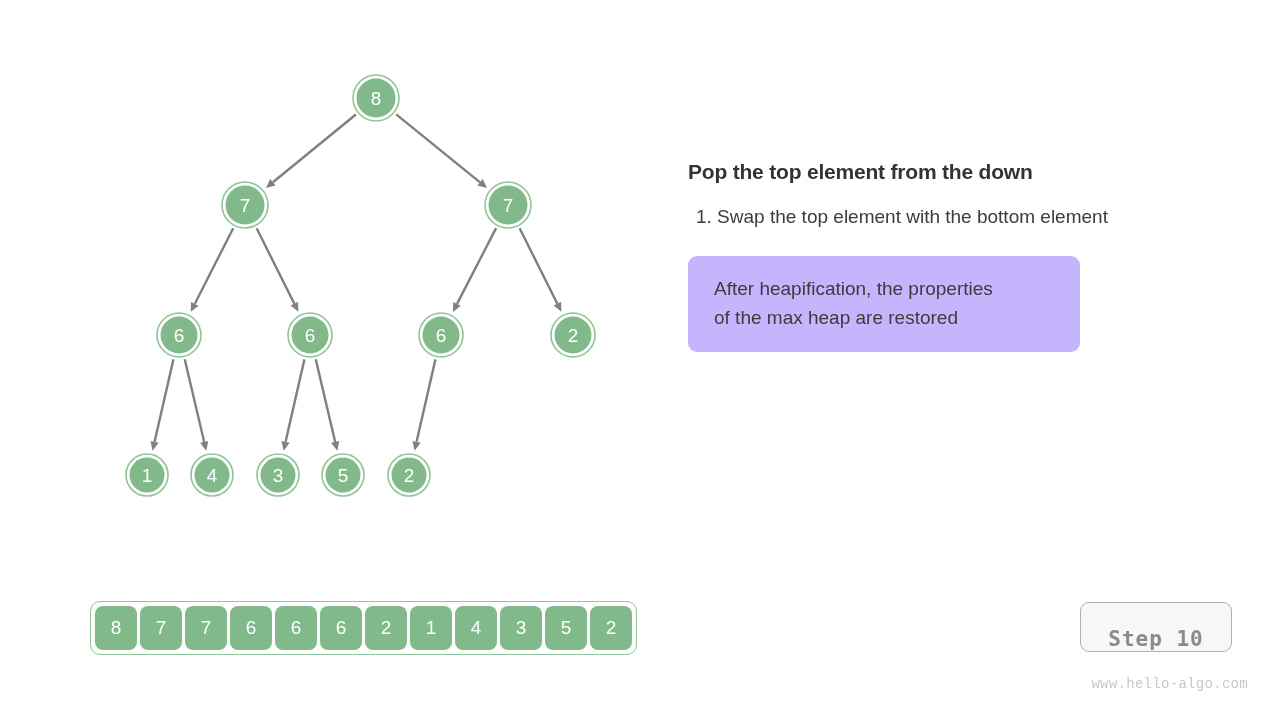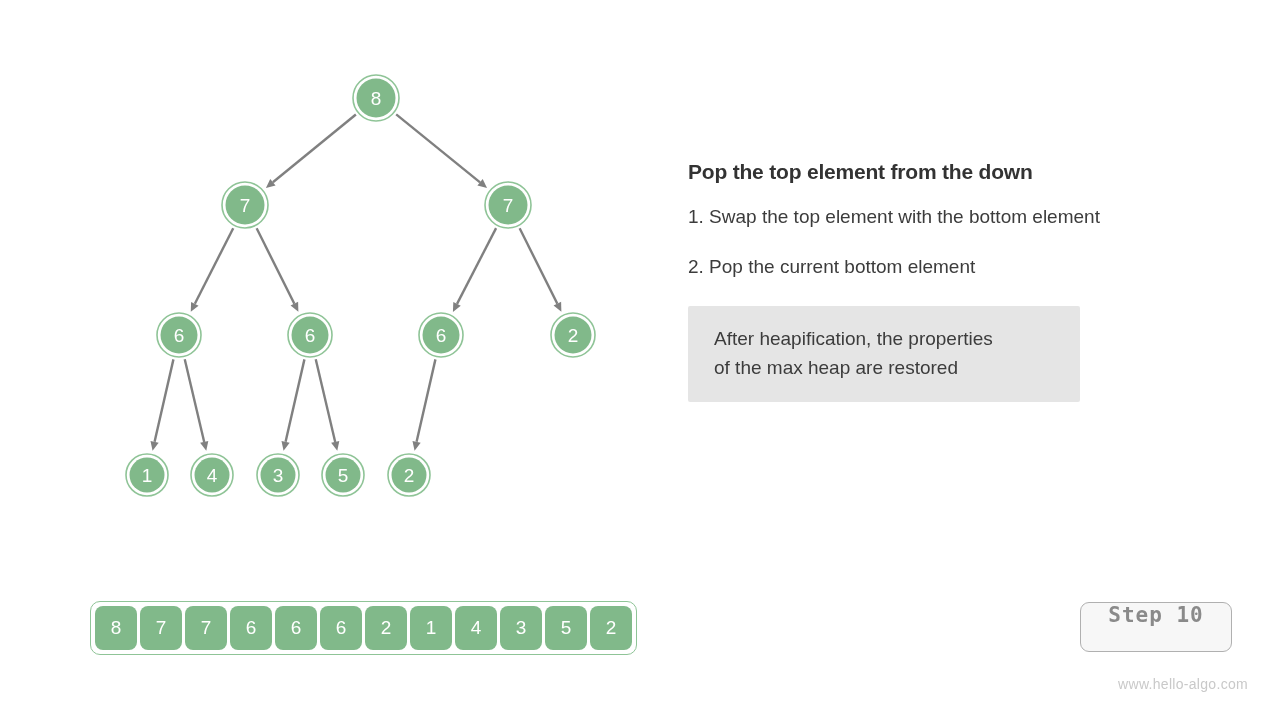--- a/index.html
+++ b/index.html
@@ -55,28 +55,28 @@
   #panel-title {
     font-size: 21px;
     font-weight: bold;
     color: #333333;
     letter-spacing: -0.2px;
     margin: 0 0 22px 0;
   }
   .panel-step {
     font-size: 19px;
     color: #3c3c3c;
-    margin: 0 0 28px 0;
+    margin: 0 0 28px 8px;
     white-space: nowrap;
   }
   #callout-box {
     margin-top: 10px;
     width: 392px;
-    background: #e5e5e5;
-    border-radius: 2px;
+    background: #c4b5fd;
+    border-radius: 9px;
     padding: 18px 24px 20px 26px;
     box-sizing: border-box;
   }
   #callout-text {
     font-size: 19px;
     color: #3c3c3c;
     line-height: 29px;
     white-space: pre-line;
   }
 
@@ -108,36 +108,36 @@
   #step-badge {
     position: absolute;
     left: 1080px;
     top: 602px;
     width: 152px;
     height: 50px;
     background: #f7f7f7;
     border: 1.4px solid #b0b0b0;
     border-radius: 9px;
     display: flex;
-    align-items: flex-start;
+    align-items: flex-end;
     justify-content: center;
     box-sizing: border-box;
   }
   #step-label {
     font-family: "DejaVu Sans Mono", monospace;
     font-size: 21px;
     font-weight: bold;
     color: #8a8a8a;
     letter-spacing: 1px;
   }
   #footer-url {
     position: absolute;
     right: 32px;
     top: 676px;
-    font-family: Liberation Sans, sans-serif;
+    font-family: Liberation Mono, monospace;
     font-size: 14px;
     color: #c9c9c9;
     letter-spacing: 0.3px;
   }
 </style>
 </head>
 <body>
 
 <svg id="tree-svg" viewBox="0 0 700 540" xmlns="http://www.w3.org/2000/svg">
   <g id="edge-layer">
@@ -224,21 +224,20 @@
         <circle cx="409" cy="475" r="21" class="node-ring"></circle>
         <circle cx="409" cy="475" r="17.5" class="node-disc"></circle>
         <text x="409" y="475.5" class="node-label">2</text>
       </g>
     </g>
 </svg>
 
 <div id="info-panel">
   <h1 id="panel-title">Pop the top element from the down</h1>
   <p class="panel-step">1. Swap the top element with the bottom element</p>
-  <p class="panel-step">2. Pop the current bottom element</p>
   <div id="callout-box">
     <div id="callout-text">After heapification, the properties
 of the max heap are restored</div>
   </div>
 </div>
 
 <div id="array-wrap">
     <div class="array-cell">
       <span>8</span>
     </div>

